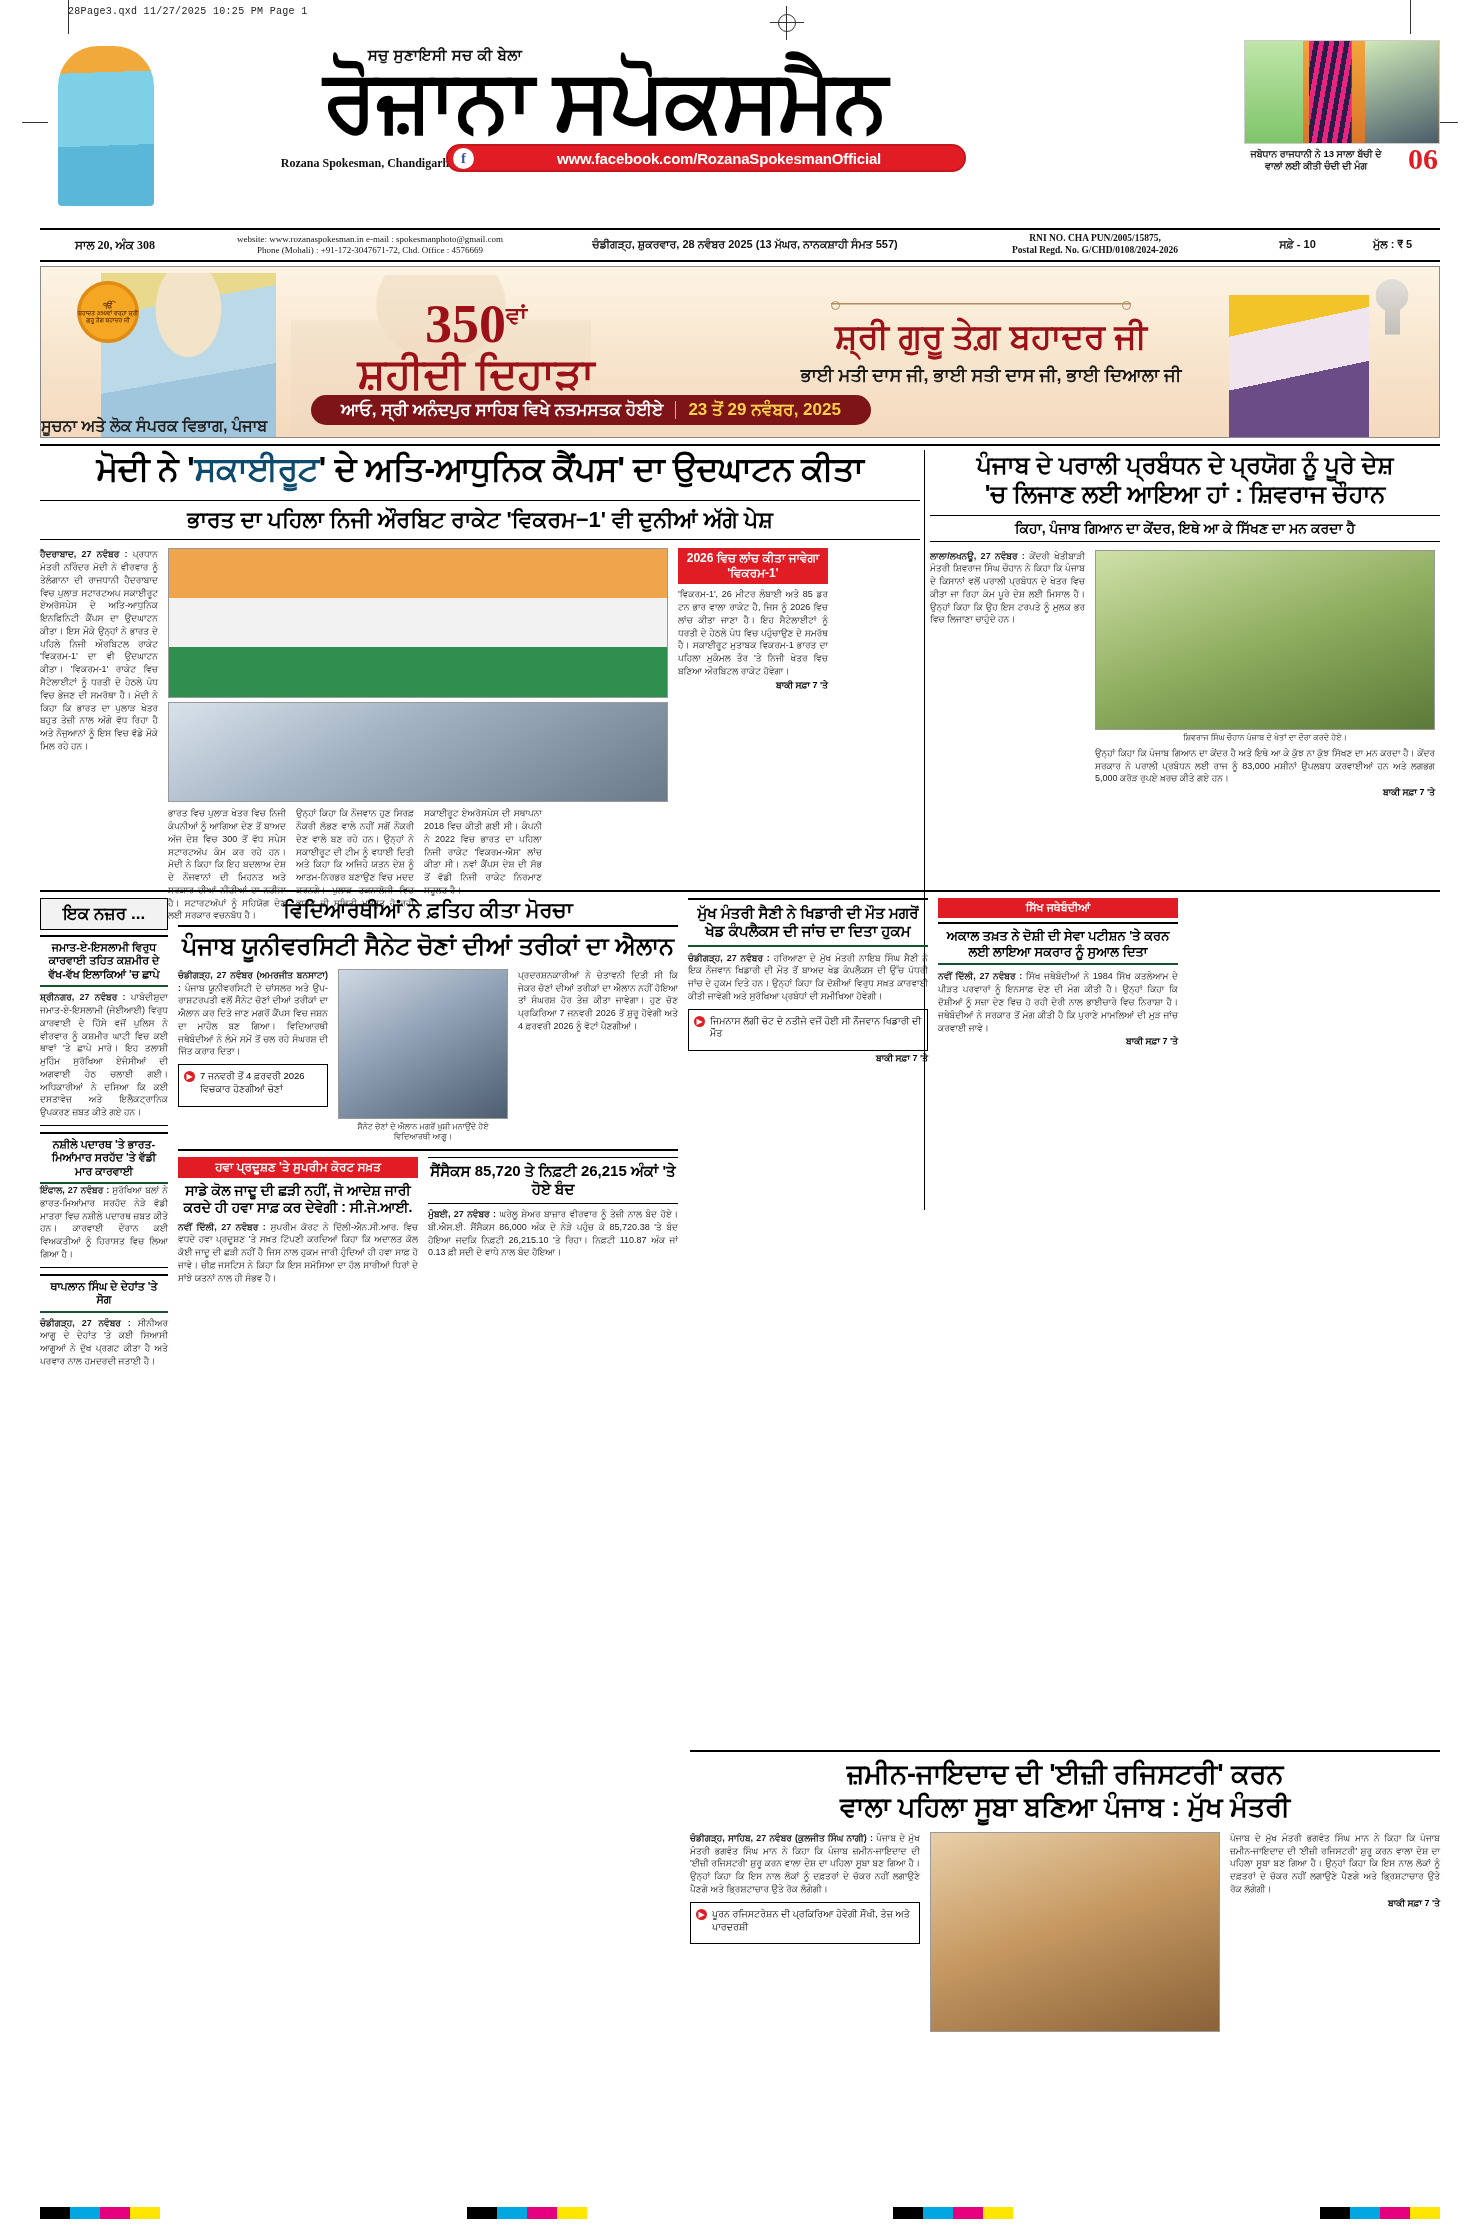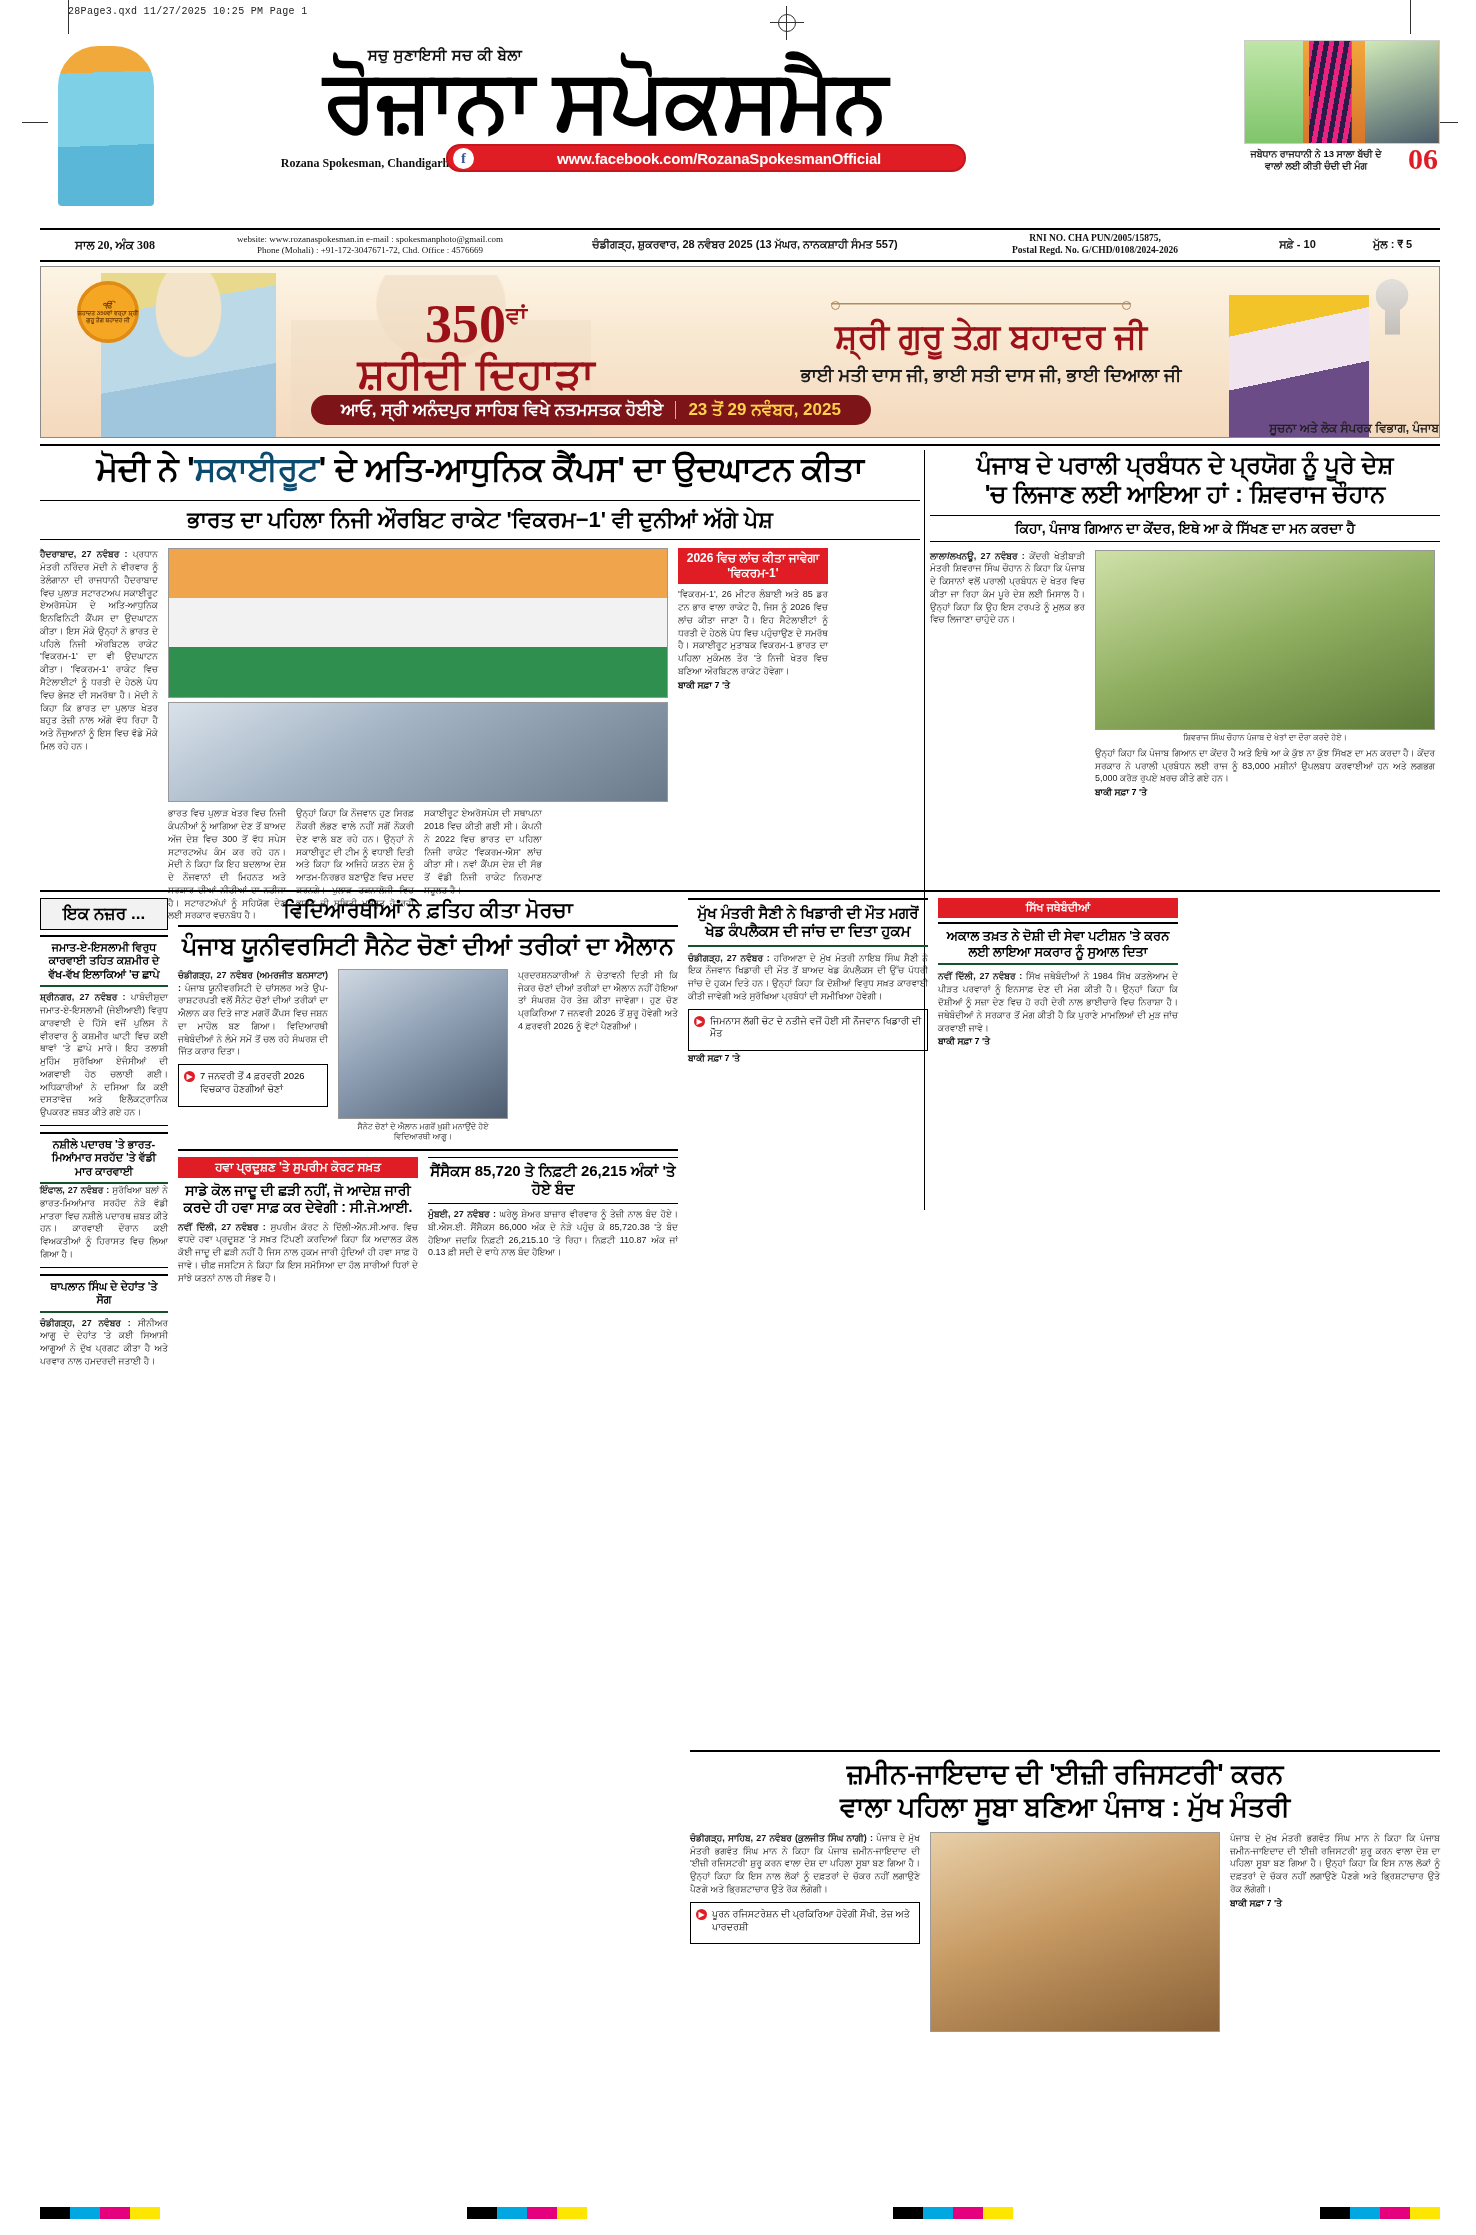--- a/index.html
+++ b/index.html
@@ -156,22 +156,22 @@
     display:flex; align-items:center; justify-content:center; gap:12px;
     font-size:17px; font-weight:bold; padding:0 12px;
   }
   .ad-cta .sep { width:1px; height:18px; background:#e6b45c; }
   .ad-cta .dates { color:#ffd24a; }
   .ad-pilgrim {
     position:absolute; right:70px; top:28px; width:140px; height:144px;
     background:linear-gradient(168deg,#f2c42a 0 24%, #f0e4ef 24% 55%, #6b4c86 55% 100%);
   }
   .ad-footer {
-    position:absolute; left:0; bottom:2px; width:100%; text-align:right;
-    font-size:12px; font-weight:bold; color:#222;
+    position:absolute; left:0; bottom:2px; width:100%; text-align:left;
+    font-size:16px; font-weight:bold; color:#222;
   }
 
   
   .newsarea { position:absolute; top:444px; left:40px; width:1400px; height:1760px; }
   .rule-top { position:absolute; top:0; left:0; width:100%; height:2px; background:#000; }
 
   .lead-left { position:absolute; left:0; top:6px; width:880px; }
   .lead-right{ position:absolute; left:890px; top:6px; width:510px; }
   .vsep { position:absolute; top:6px; left:884px; width:1px; height:760px; background:#000; }
 
@@ -211,21 +211,21 @@
   .box-red-title {
     background:#e01c24; color:#fff; font-size:12px; font-weight:bold;
     text-align:center; padding:3px 4px; line-height:1.25;
   }
   .subhead-box {
     border-top:2px solid #000; border-bottom:2px solid #14532d;
     font-size:15px; font-weight:bold; text-align:center; padding:4px 2px; line-height:1.22;
   }
   .caption { font-size:8px; line-height:1.3; text-align:center; margin-top:3px; color:#222; }
   .jumpnote {
-    font-size:9px; font-weight:bold; margin-top:2px;
+    font-size:9px; font-weight:bold; text-align:right; margin-top:2px;
   }
   .bullet-item {
     display:flex; gap:5px; align-items:flex-start;
     font-size:9.5px; line-height:1.35; margin-bottom:5px;
   }
   .bullet-dot {
     flex:0 0 auto; width:11px; height:11px; border-radius:50%; background:#e01c24;
     color:#fff; font-size:8px; text-align:center; line-height:11px; margin-top:1px;
   }
   .hr-thin { height:1px; background:#000; margin:6px 0; }

